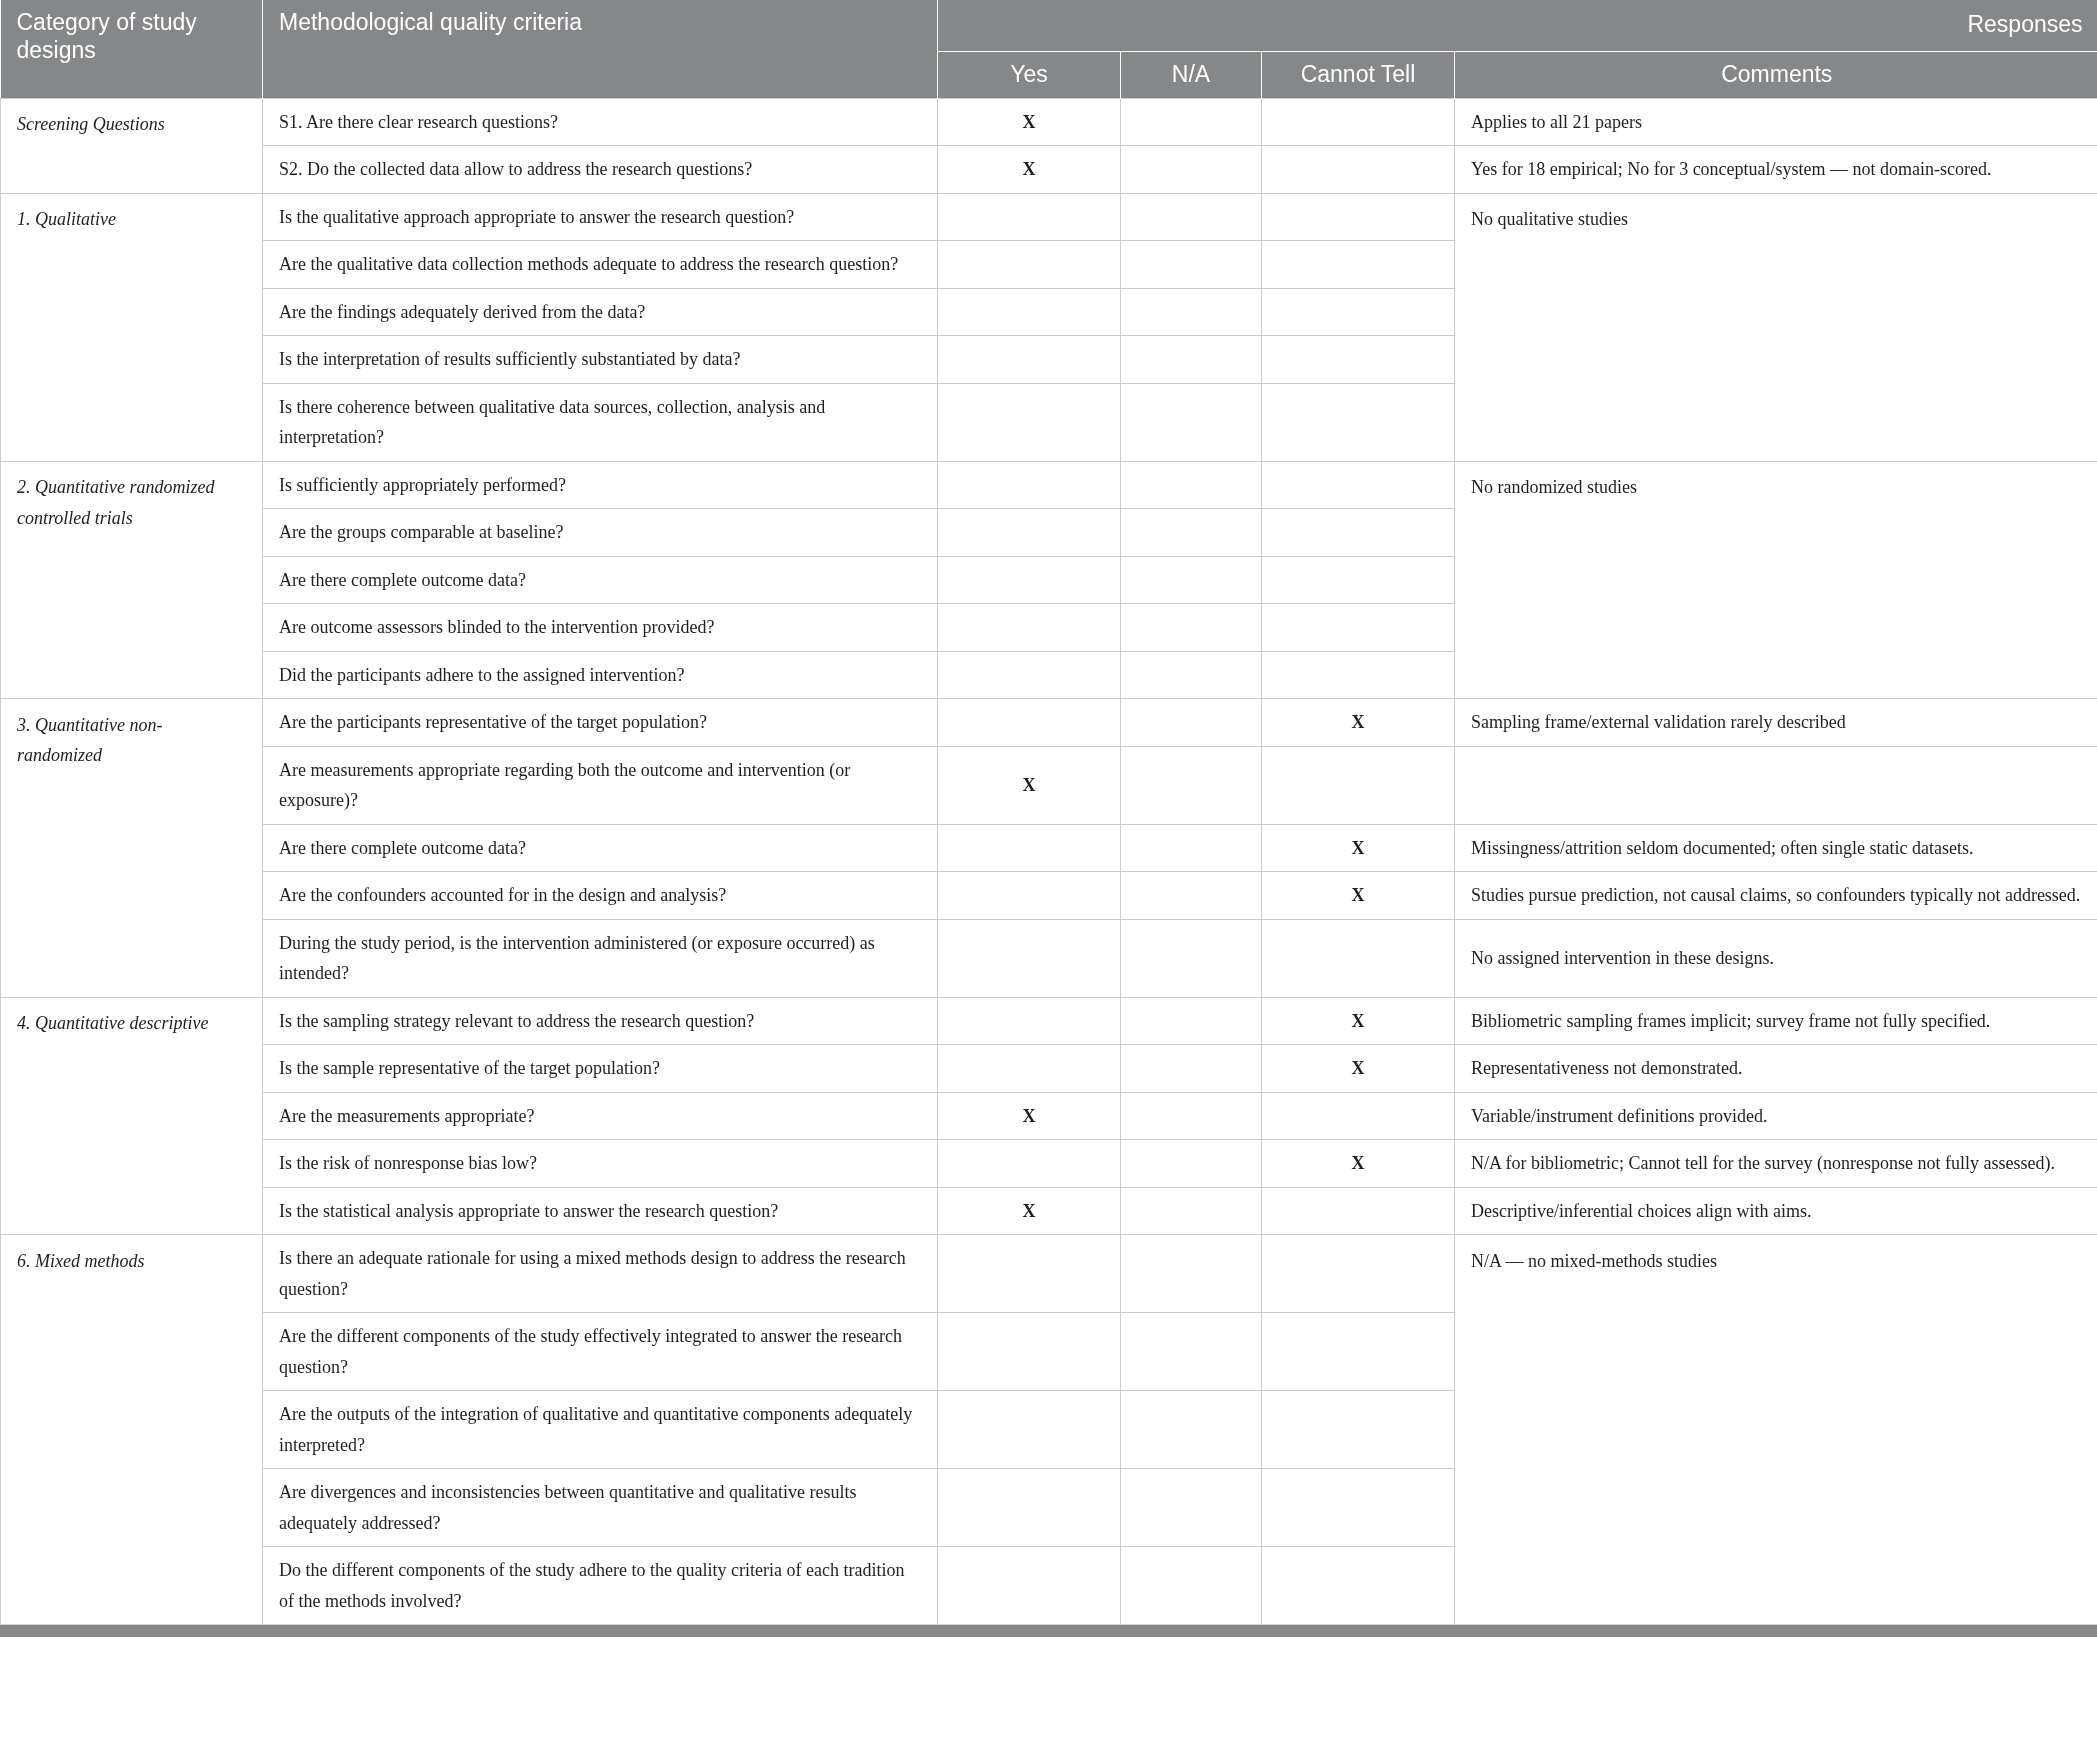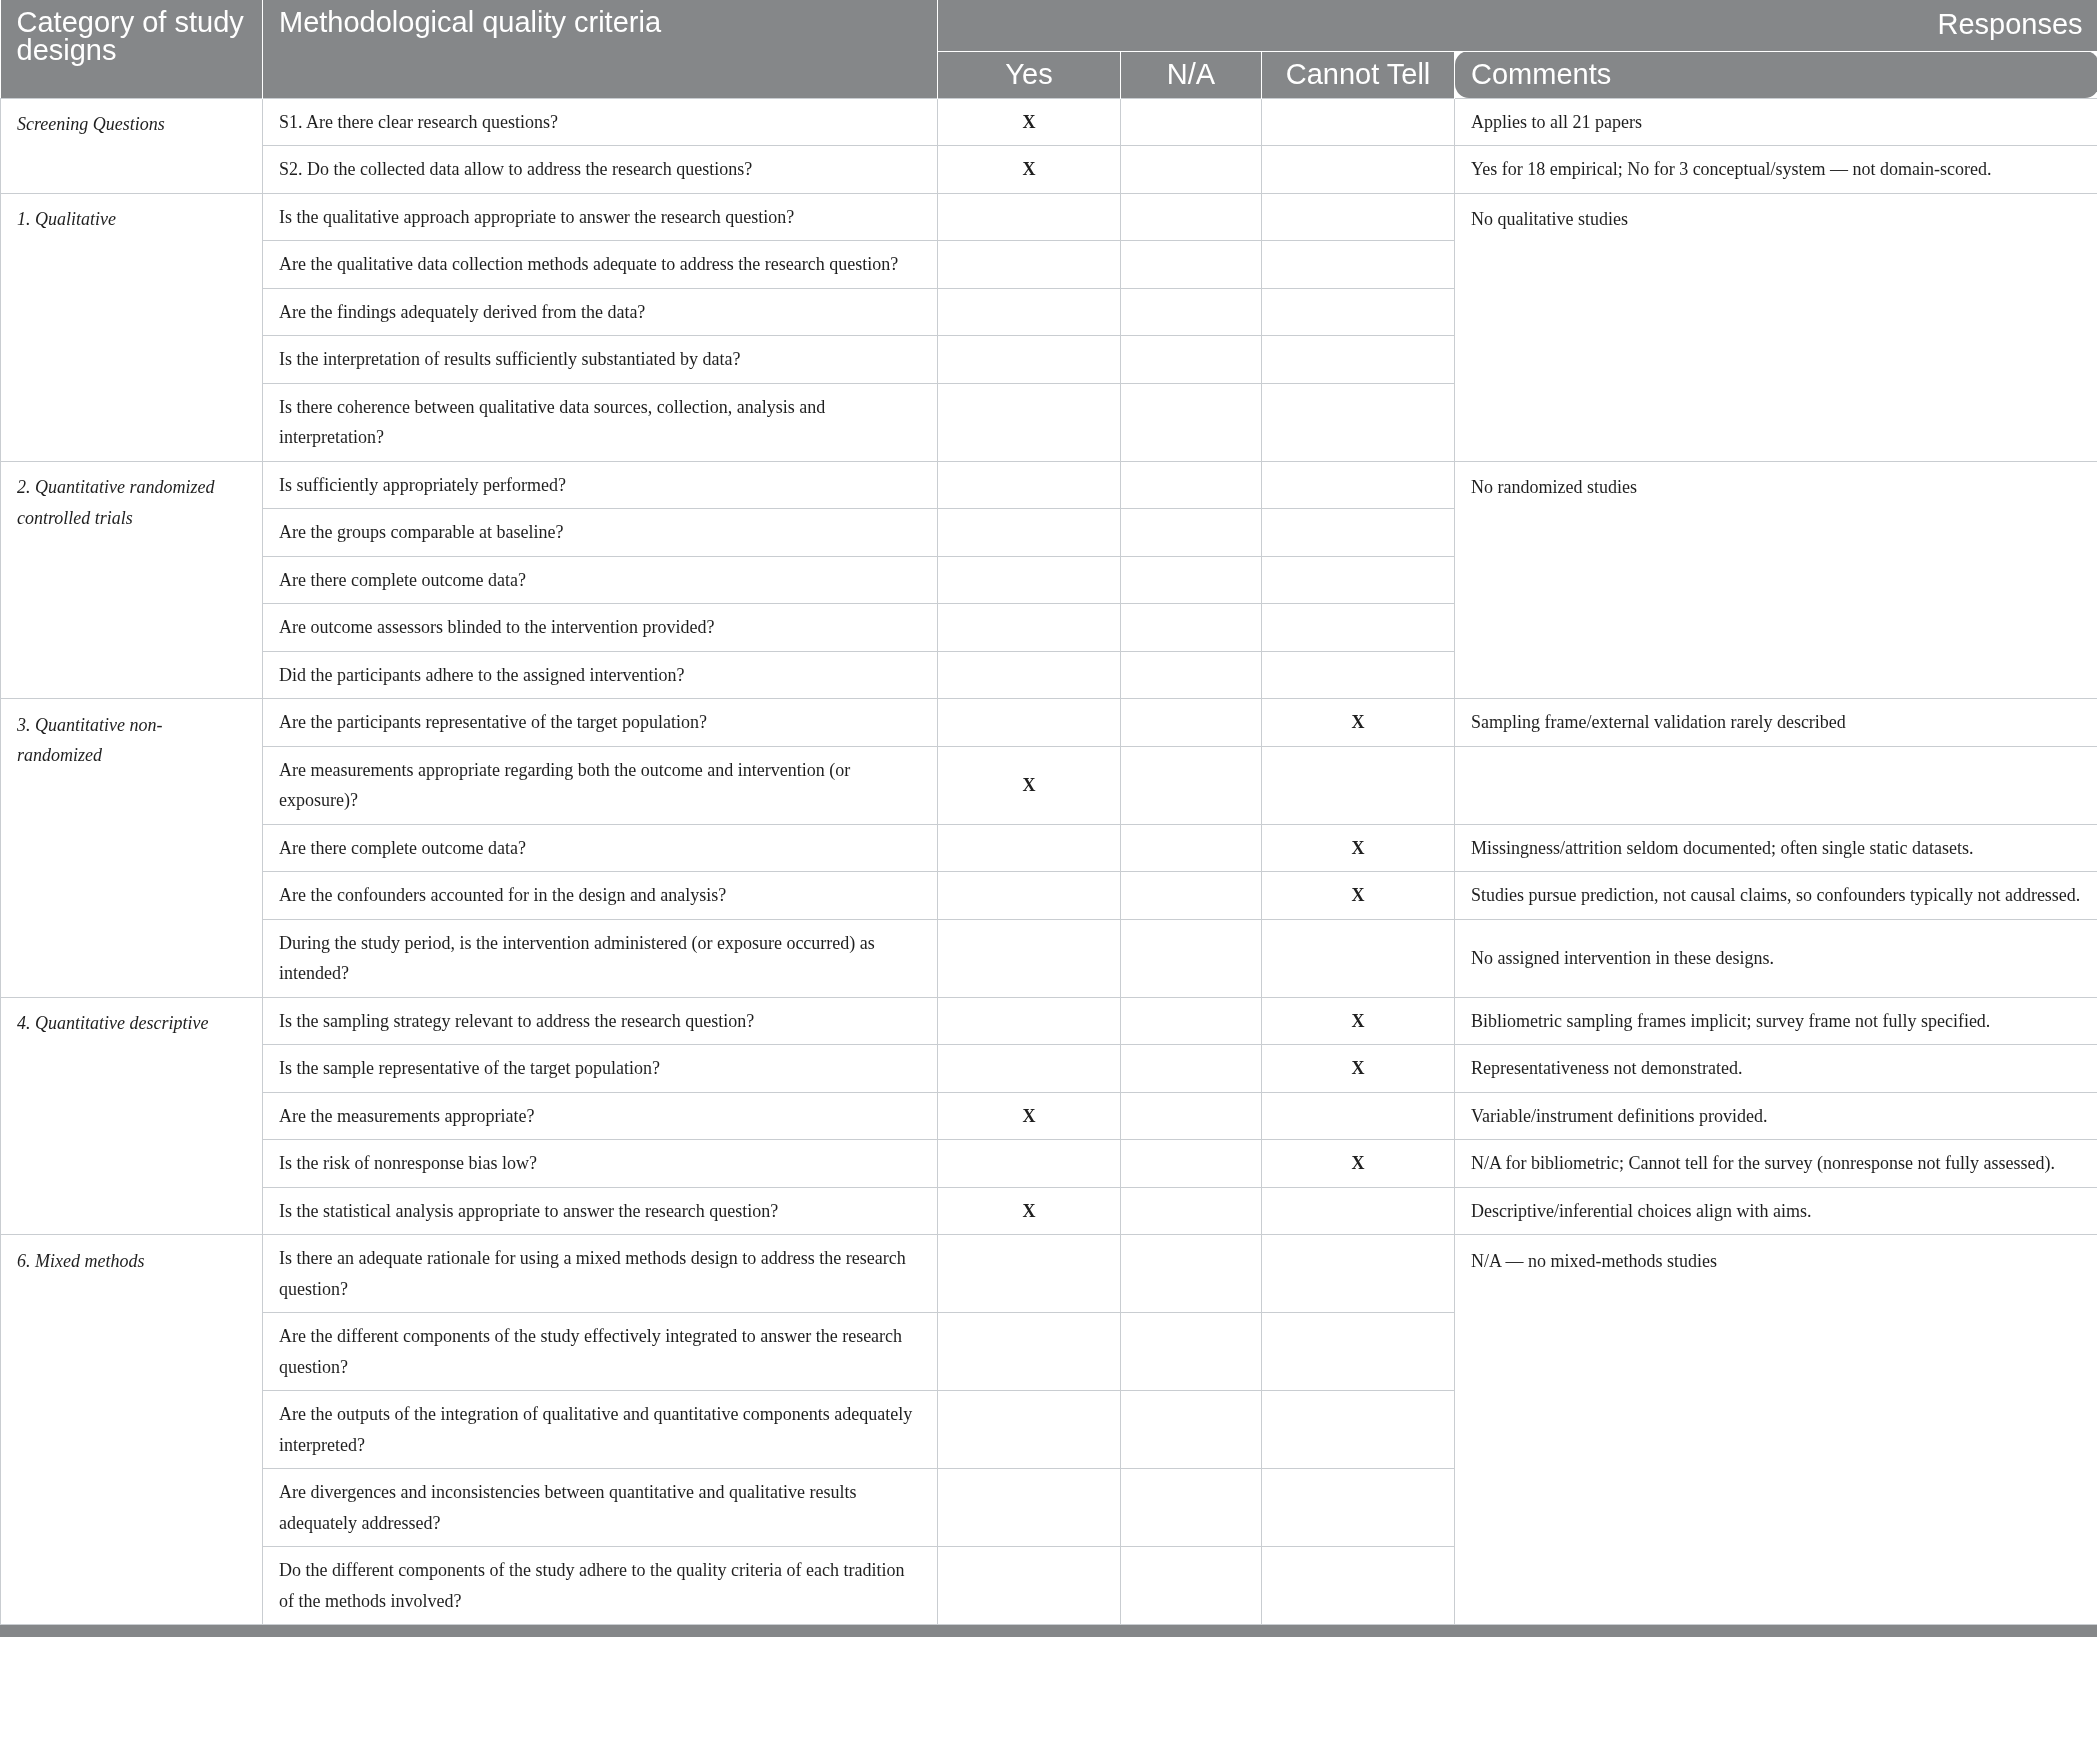--- a/index.html
+++ b/index.html
@@ -19,21 +19,21 @@
     width:2097px;
     border-collapse:collapse;
     table-layout:fixed;
   }
   
   thead th{
     background:var(--header-bg);
     color:#ffffff;
     font-family:"Liberation Sans","DejaVu Sans",sans-serif;
     font-weight:400;
-    font-size:29px;
+    font-size:23px;
     line-height:27.6px;
     padding:9.4px 16px;
     border:0;
   }
   thead th.cat-h, thead th.crit-h{
     text-align:left;
     vertical-align:top;
     border-right:1.5px solid #ffffff;
   }
   thead th.resp-h{
@@ -42,21 +42,21 @@
     border-bottom:1.5px solid #ffffff;
     height:51px;
   }
   thead th.sub{
     height:39px;
     vertical-align:middle;
     border-right:1.5px solid #ffffff;
   }
   thead th.sub:last-child{border-right:0;}
   thead th.center{text-align:center;}
-  thead th.left{text-align:left;border-radius:14px;}
+  thead th.left{text-align:center;}
   
   tbody td{
     border:0.7px solid var(--border);
     font-size:18px;
     line-height:30.5px;
     padding:8px 16px;
     vertical-align:middle;
     background:#ffffff;
   }
   tbody td.cat{

